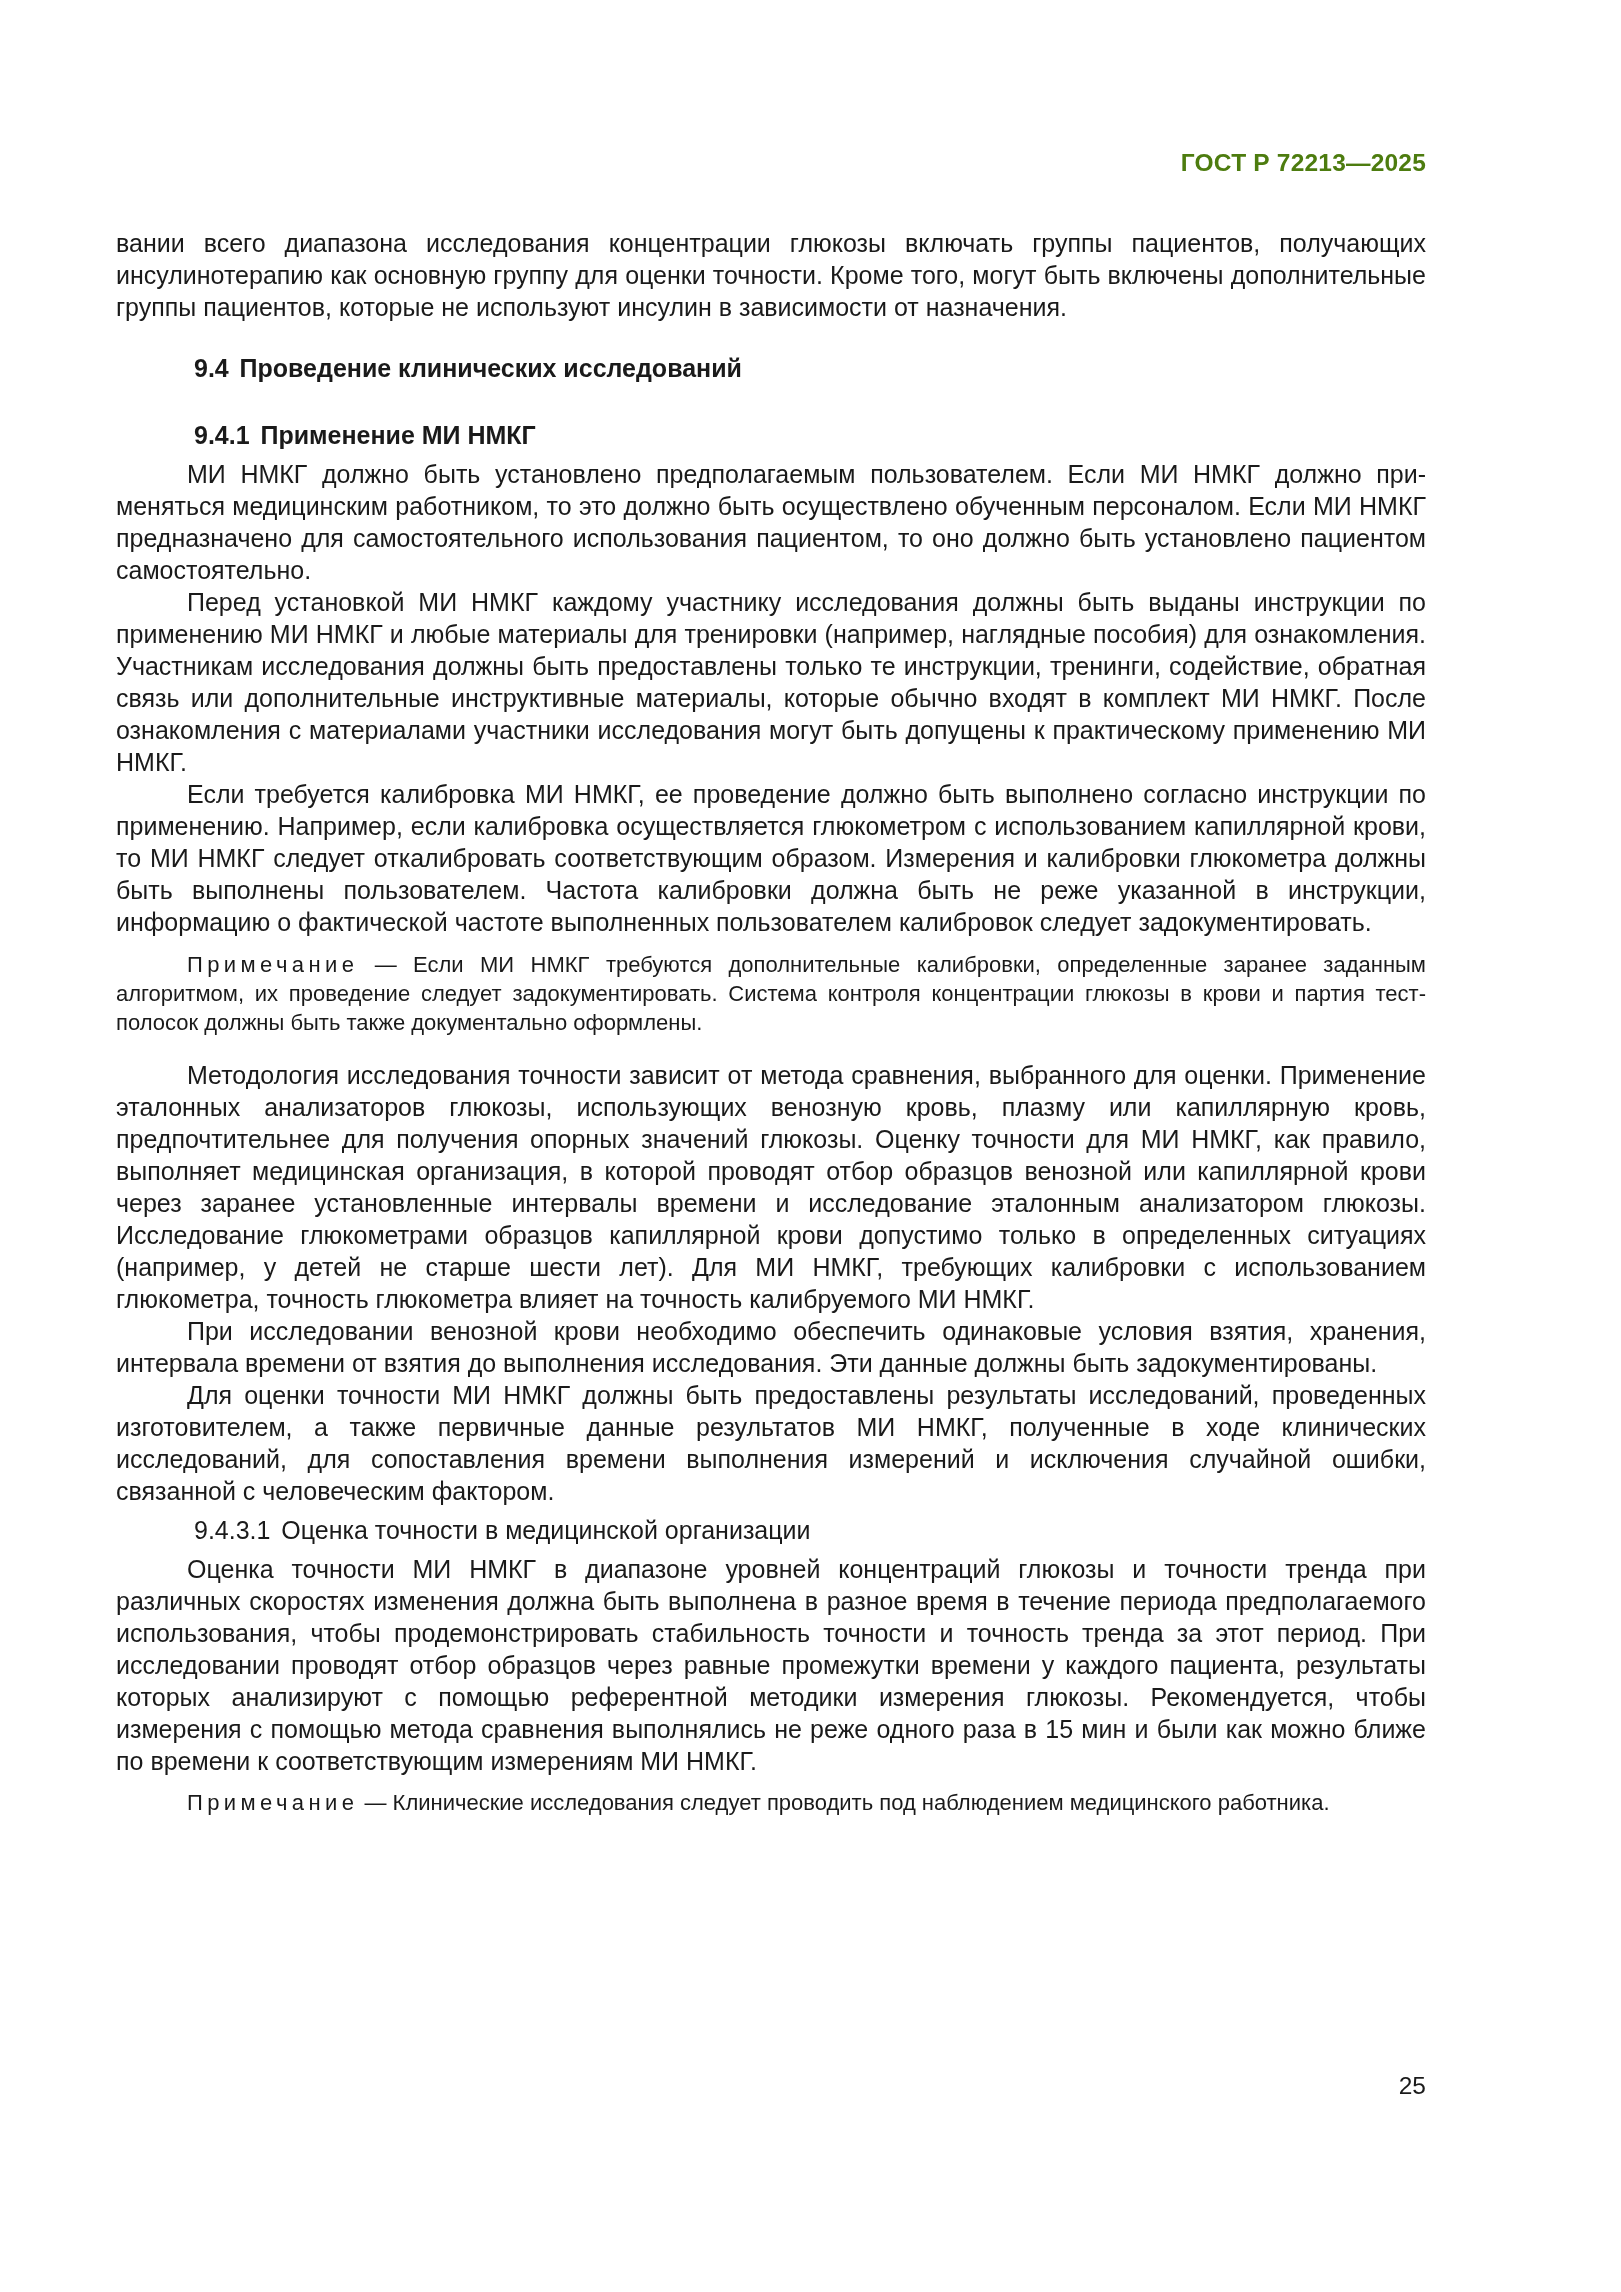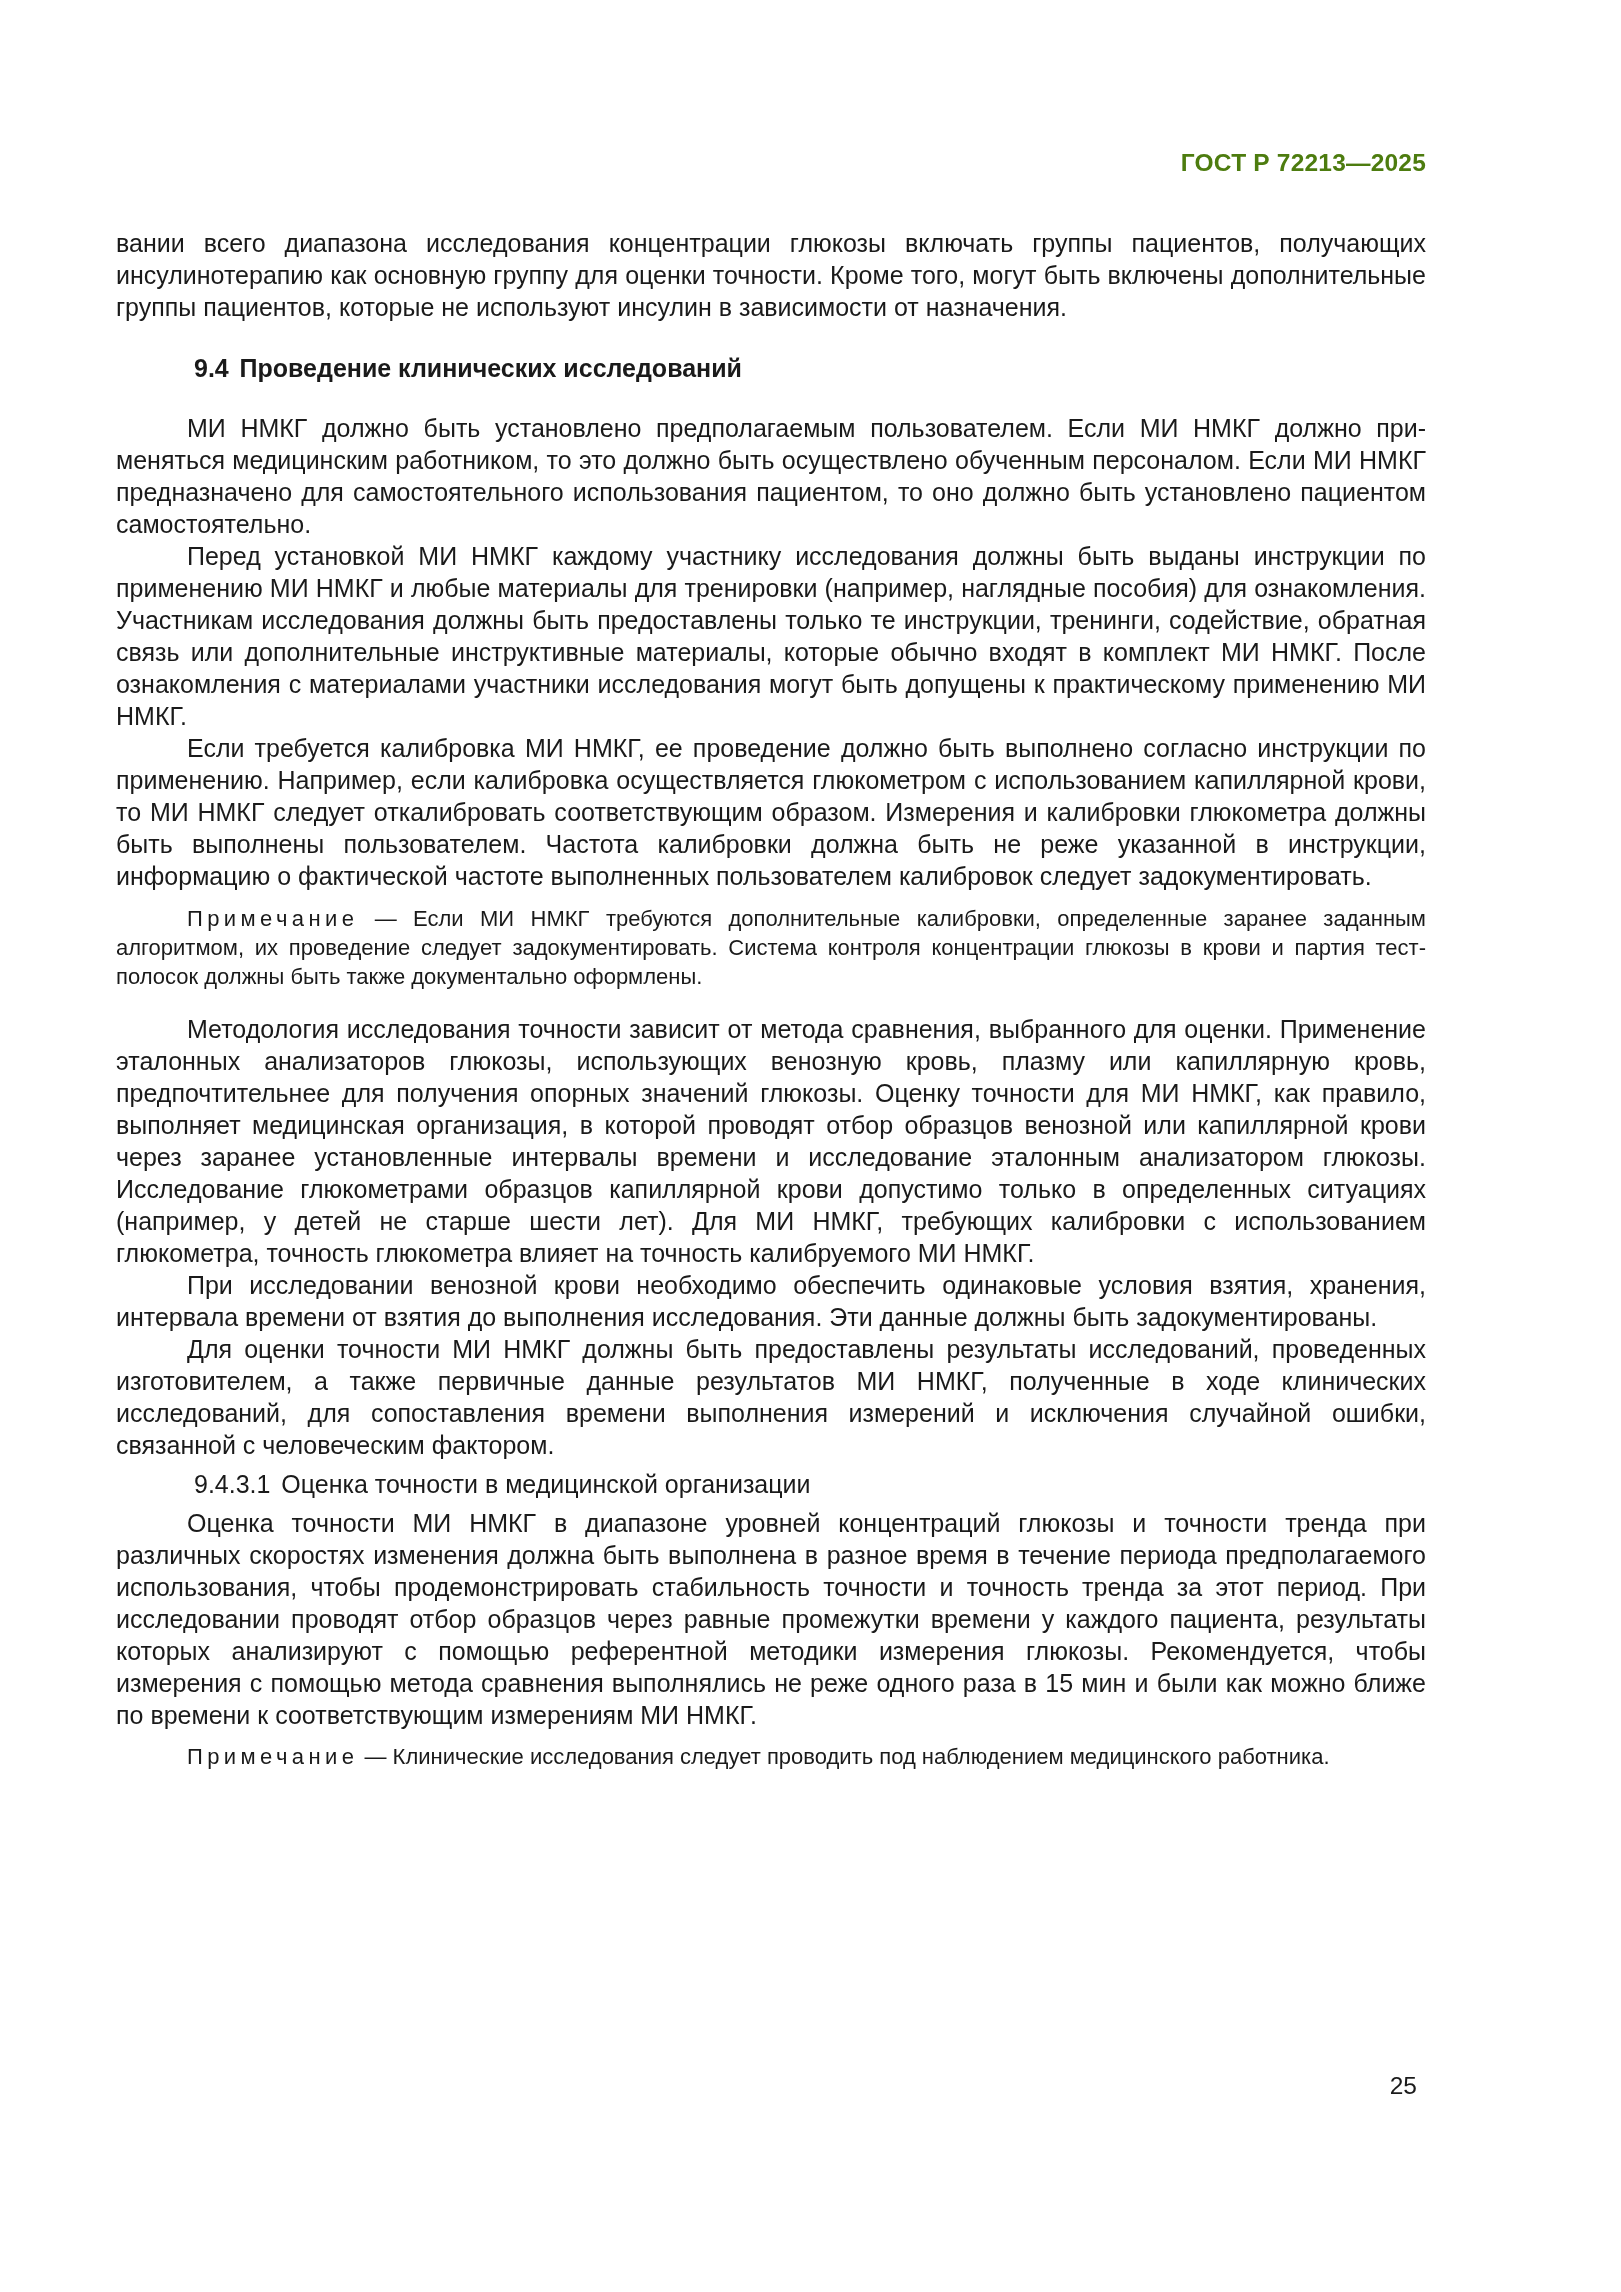--- a/index.html
+++ b/index.html
@@ -57,21 +57,21 @@
       text-align: justify;
       margin: 0;
       text-indent: 71px;
     }
     .note .note-label {
       letter-spacing: 4.4px;
     }
     .page-number {
       position: absolute;
       top: 2070px;
-      right: 204px;
+      right: 195px;
       font-size: 24.5px;
       line-height: 31px;
       color: #1a1a1a;
     }
   </style>
 </head>
 <body>
 
 <div class="page-header">ГОСТ Р 72213—2025</div>
 
@@ -80,20 +80,23 @@
   <p class="p noindent">вании всего диапазона исследования концентрации глюкозы включать группы пациентов, получающих инсулинотерапию как основную группу для оценки точности. Кроме того, могут быть включены дополни­тельные группы пациентов, которые не используют инсулин в зависимости от назначения.</p>
 
   <div class="gap-sm"></div>
 
   <div class="h">
     <span class="num">9.4</span><span>Проведение клинических исследований</span>
   </div>
 
   <div class="gap-sm"></div>
 
+  <div class="h">
+    <span class="num">9.4.1</span><span>Применение МИ НМКГ</span>
+  </div>
   <p class="p">МИ НМКГ должно быть установлено предполагаемым пользователем. Если МИ НМКГ должно при­меняться медицинским работником, то это должно быть осуществлено обученным персоналом. Если МИ НМКГ предназначено для самостоятельного использования пациентом, то оно должно быть уста­новлено пациентом самостоятельно.</p>
   <p class="p">Перед установкой МИ НМКГ каждому участнику исследования должны быть выданы инструкции по применению МИ НМКГ и любые материалы для тренировки (например, наглядные пособия) для ознакомления. Участникам исследования должны быть предоставлены только те инструкции, тренинги, содействие, обратная связь или дополнительные инструктивные материалы, которые обычно входят в комплект МИ НМКГ. После ознакомления с материалами участники исследования могут быть допуще­ны к практическому применению МИ НМКГ.</p>
 
   <p class="p">Если требуется калибровка МИ НМКГ, ее проведение должно быть выполнено согласно инструк­ции по применению. Например, если калибровка осуществляется глюкометром с использованием ка­пиллярной крови, то МИ НМКГ следует откалибровать соответствующим образом. Измерения и кали­бровки глюкометра должны быть выполнены пользователем. Частота калибровки должна быть не реже указанной в инструкции, информацию о фактической частоте выполненных пользователем калибровок следует задокументировать.</p>
 
   <div class="gap-xs"></div>
 
   <p class="note"><span class="note-label">Примечание</span><span> — </span><span>Если МИ НМКГ требуются дополнительные калибровки, определенные заранее задан­ным алгоритмом, их проведение следует задокументировать. Система контроля концентрации глюкозы в крови и партия тест-полосок должны быть также документально оформлены.</span></p>
 
   <div class="gap-sm"></div>

